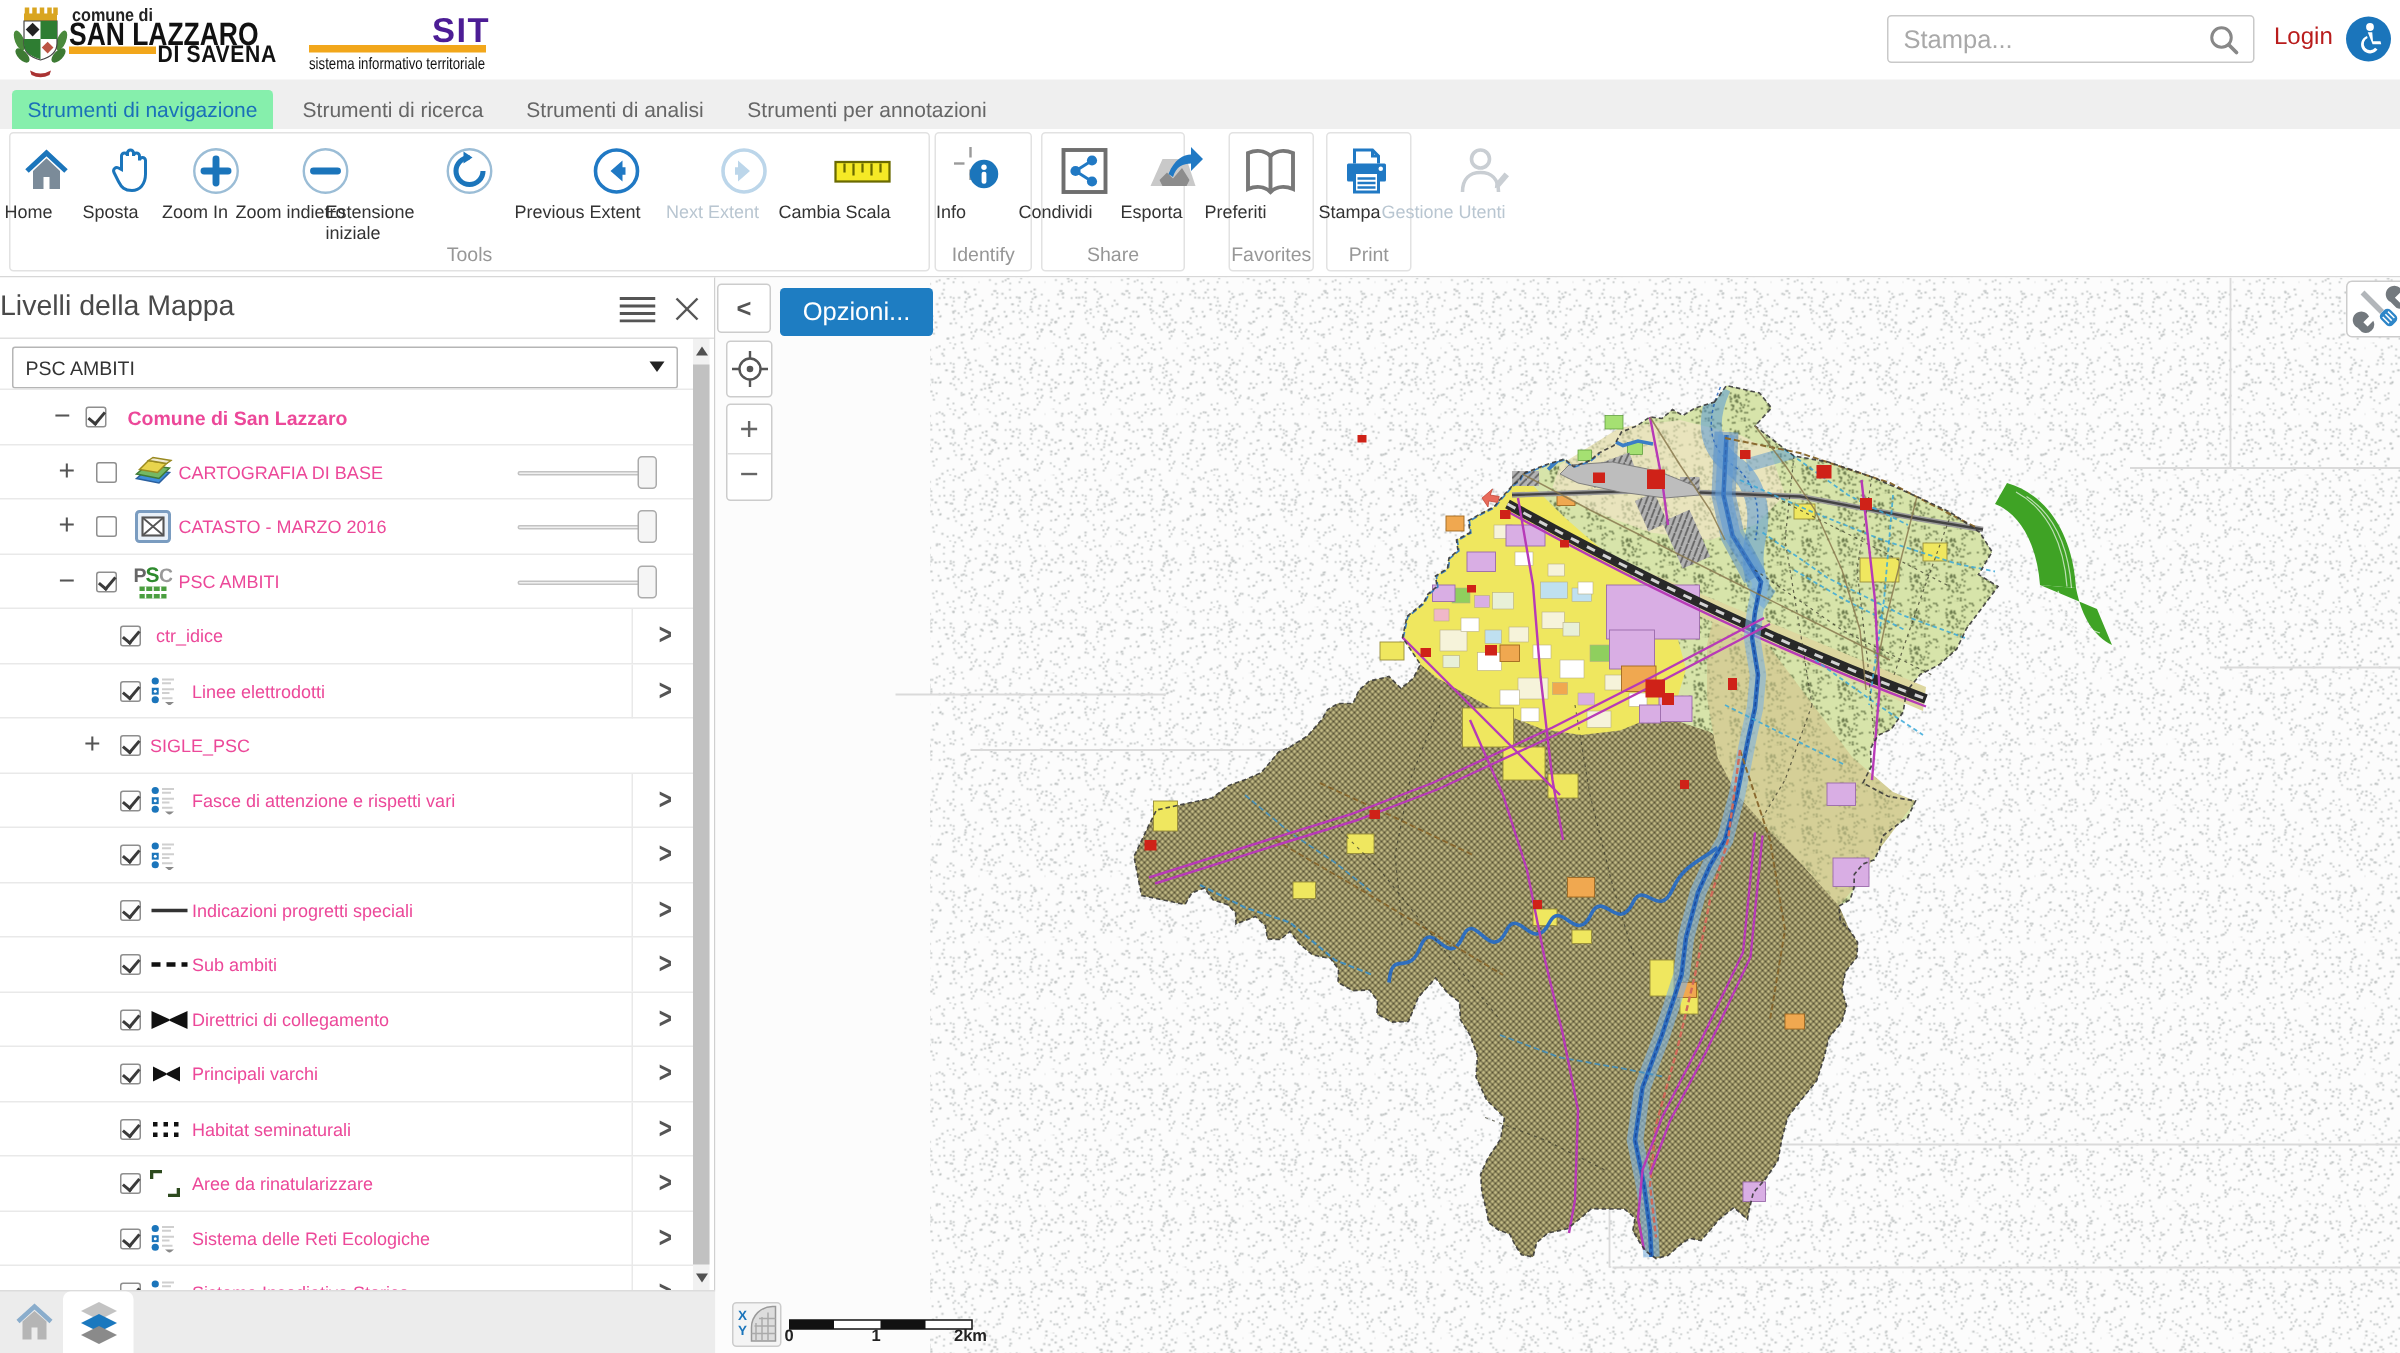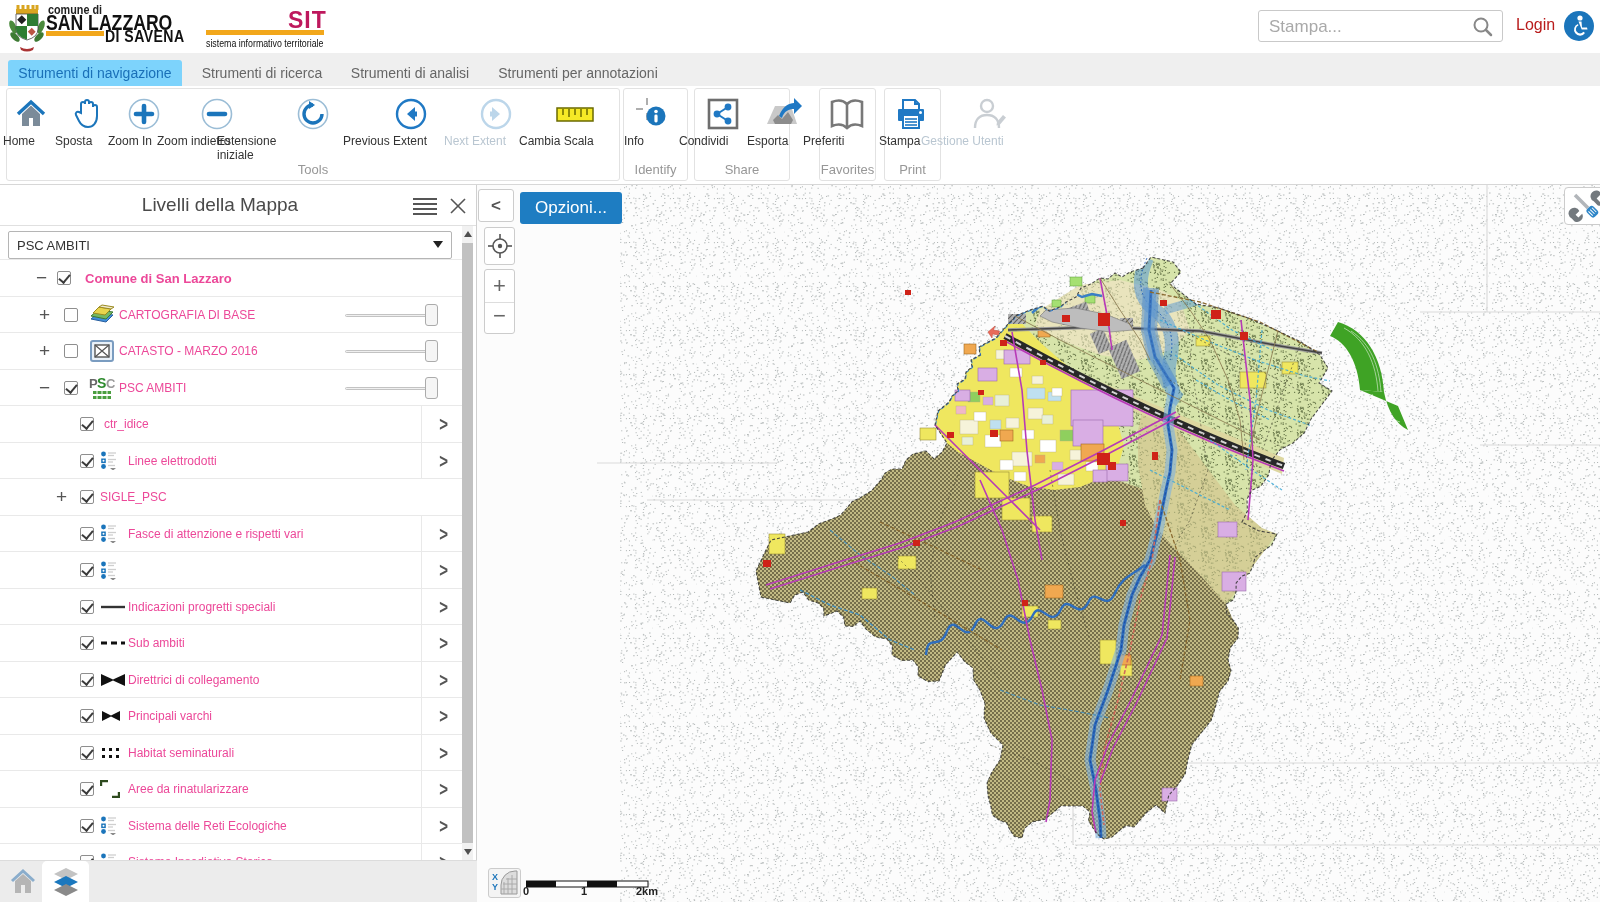--- a/index.html
+++ b/index.html
@@ -8,35 +8,35 @@
 
 #hdr { position:absolute; left:0; top:0; width:1600px; height:53px; background:#fff; }
 #search { position:absolute; left:1258px; top:10px; width:245px; height:32px; border:1px solid #c9c9c9; border-radius:3px; background:#fff; }
 #search .ph { position:absolute; left:10px; top:6px; font-size:17px; color:#a9a9a9; }
 #login { position:absolute; left:1516px; top:16px; font-size:16px; color:#b91c1c; }
 #acc { position:absolute; left:1564px; top:11px; width:30px; height:30px; border-radius:50%; background:#1b75bb; }
 
 
 #tabs { position:absolute; left:0; top:53px; width:1600px; height:33px; background:#efefef; }
 .tab { position:absolute; top:7px; height:26px; line-height:26px; font-size:14px; color:#666; text-align:center; }
-.tab.active { background:#7dd3fc; color:#1a70b8; border-radius:3px 3px 0 0; }
+.tab.active { background:#86efac; color:#1a70b8; border-radius:3px 3px 0 0; }
 
 
 #tbar { position:absolute; left:0; top:86px; width:1600px; height:99px; background:#fff; border-bottom:1px solid #d7d7d7; }
 .tgroup { position:absolute; top:2px; height:93px; border:1px solid #e2e2e2; border-radius:3px; background:#fff; }
 .tglabel { position:absolute; bottom:3px; width:100%; text-align:center; font-size:13px; color:#979797; }
 .titem { position:absolute; top:10px; }
 .titem .ic { height:36px; display:flex; align-items:center; justify-content:center; }
 .titem .lb { margin-top:2px; font-size:12px; color:#333; line-height:14px; }
 .titem.dis .lb { color:#b9c6d1; }
 
 
 #panel { position:absolute; left:0; top:185px; width:477px; height:675px; background:#fff; border-right:1px solid #d0d0d0; }
 #phead { position:absolute; left:0; top:0; width:100%; height:41px; border-bottom:1px solid #e0e0e0; }
-#ptitle { position:absolute; left:0; top:9px; width:440px; text-align:center; font-size:19px; color:#4a4a4a; }
+#ptitle { position:absolute; left:0; top:9px; width:440px; text-align:left; font-size:19px; color:#4a4a4a; }
 #pselwrap { position:absolute; left:8px; top:46px; width:444px; height:28px; border:1px solid #b5b5b5; border-radius:2px; background:#fff; }
 #pselwrap .txt { position:absolute; left:8px; top:6px; font-size:13px; color:#333; }
 #pselwrap .car { position:absolute; right:8px; top:9px; width:0; height:0; border-left:5px solid transparent; border-right:5px solid transparent; border-top:7px solid #222; }
 .prow { position:absolute; left:0; width:462px; height:37px; border-top:1px solid #e9e9e9; }
 .prow .cell { position:absolute; top:0; height:100%; display:flex; align-items:center; }
 .pm { font-size:19px; color:#555; font-weight:400; }
 .cbx { width:14px; height:14px; border:1px solid #8e8e8e; border-radius:2px; background:#fff; position:relative; }
 .cbx.on { background:#fdfdfd; }
 .cbx.on:after { content:""; position:absolute; left:3px; top:0px; width:5px; height:9px; border:solid #3a3a3a; border-width:0 2px 2px 0; transform:rotate(40deg); }
 .rtext { font-size:12px; color:#ec4899; white-space:nowrap; }
@@ -90,21 +90,21 @@
     <path d="M12 10 h22 v15 q0 8 -11 11 q-11 -3 -11 -11 Z" fill="#fff" stroke="#444" stroke-width="0.8"></path>
     <path d="M23 10 h11 v12 h-11 Z" fill="#2e7d32"></path>
     <path d="M12 22 h11 v13.5 q-11 -3 -11 -10.5 Z" fill="#2e7d32"></path>
     <rect x="14.5" y="12.5" width="6.5" height="6.5" fill="#222" transform="rotate(45 17.75 15.75)"></rect>
     <rect x="25" y="25" width="5.5" height="5.5" fill="#b54" transform="rotate(45 27.75 27.75)"></rect>
   </svg>
   <div style="position:absolute;left:48px;top:3px;font-size:12px;font-weight:bold;color:#222;transform:scaleX(.9);transform-origin:left">comune di</div>
   <div style="position:absolute;left:46px;top:11px;font-size:21.5px;font-weight:bold;color:#111;transform:scaleX(.82);transform-origin:left;white-space:nowrap">SAN LAZZARO</div>
   <div style="position:absolute;left:46px;top:31px;width:58px;height:5px;background:#f2a71b"></div>
   <div style="position:absolute;left:105px;top:28px;font-size:16px;font-weight:bold;color:#111;letter-spacing:.5px;transform:scaleX(.88);transform-origin:left;white-space:nowrap">DI SAVENA</div>
-  <div style="position:absolute;left:288px;top:7px;font-size:23px;font-weight:bold;color:#be185d;letter-spacing:1px">SIT</div>
+  <div style="position:absolute;left:288px;top:7px;font-size:23px;font-weight:bold;color:#4c1d95;letter-spacing:1px">SIT</div>
   <div style="position:absolute;left:206px;top:30px;width:118px;height:4.5px;background:#f2a71b"></div>
   <div style="position:absolute;left:206px;top:37px;font-size:11px;color:#111;transform:scaleX(.8);transform-origin:left;white-space:nowrap">sistema informativo territoriale</div>
 
   <div id="search">
     <div class="ph">Stampa...</div>
     <svg width="22" height="22" style="position:absolute;right:8px;top:5px" viewBox="0 0 22 22">
         <circle cx="9" cy="9" r="6.5" fill="none" stroke="#888" stroke-width="2"></circle>
         <line x1="14" y1="14" x2="19" y2="19" stroke="#888" stroke-width="2.5" stroke-linecap="round"></line>
       </svg>
   </div>

